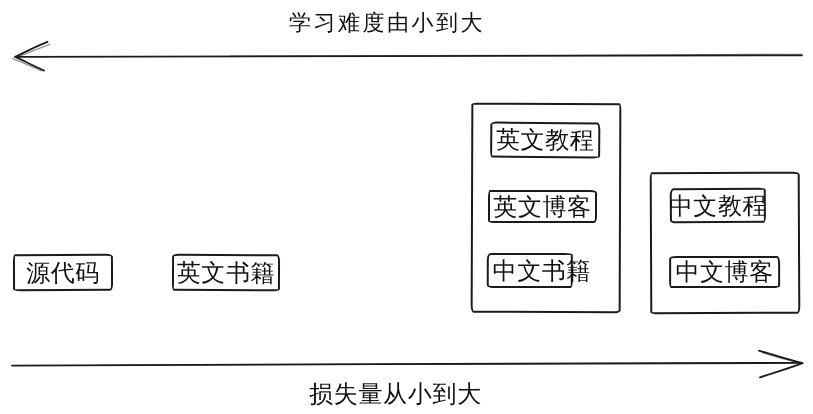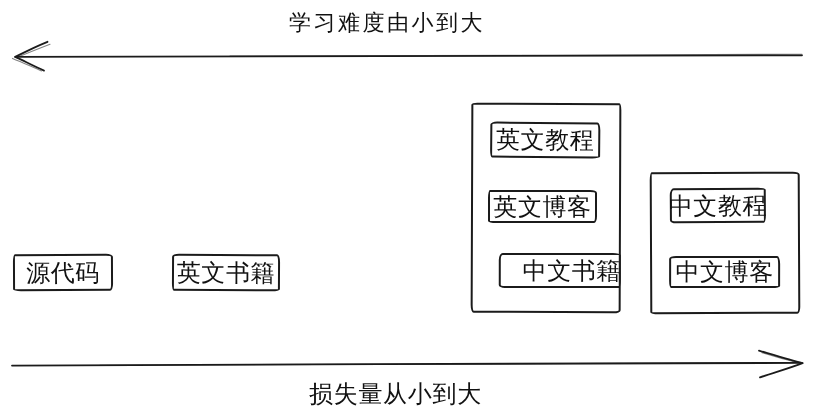--- a/index.html
+++ b/index.html
@@ -82,21 +82,21 @@
     box-sizing: border-box;
     border: 2px solid var(--ink);
     background: var(--bg);
   }
   .group-a { left: 471px; top: 103px; width: 150px; height: 210px; }
   .group-b { left: 650px; top: 172px; width: 150px; height: 142px; }
 
   .group .sketchbox { position: absolute; }
   .i-etut  { left: 17px; top: 17px;  width: 110px; height: 36px; }
   .i-eblog { left: 15px; top: 85px;  width: 109px; height: 33px; }
-  .i-cbook { left: 26px; top: 148px; width: 122px; height: 35px; padding-left: 24px; }
+  .i-cbook { left: 14px; top: 148px; width: 86px; height: 35px; padding-left: 24px; }
   .i-ctut  { left: 18px; top: 14px;  width: 96px; height: 35px; }
   .i-cblog { left: 17px; top: 82px;  width: 111px; height: 32px; }
 </style>
 </head>
 <body>
 
 <div class="canvas">
 
   <div class="axis-label top">学习难度由小到大</div>
 

